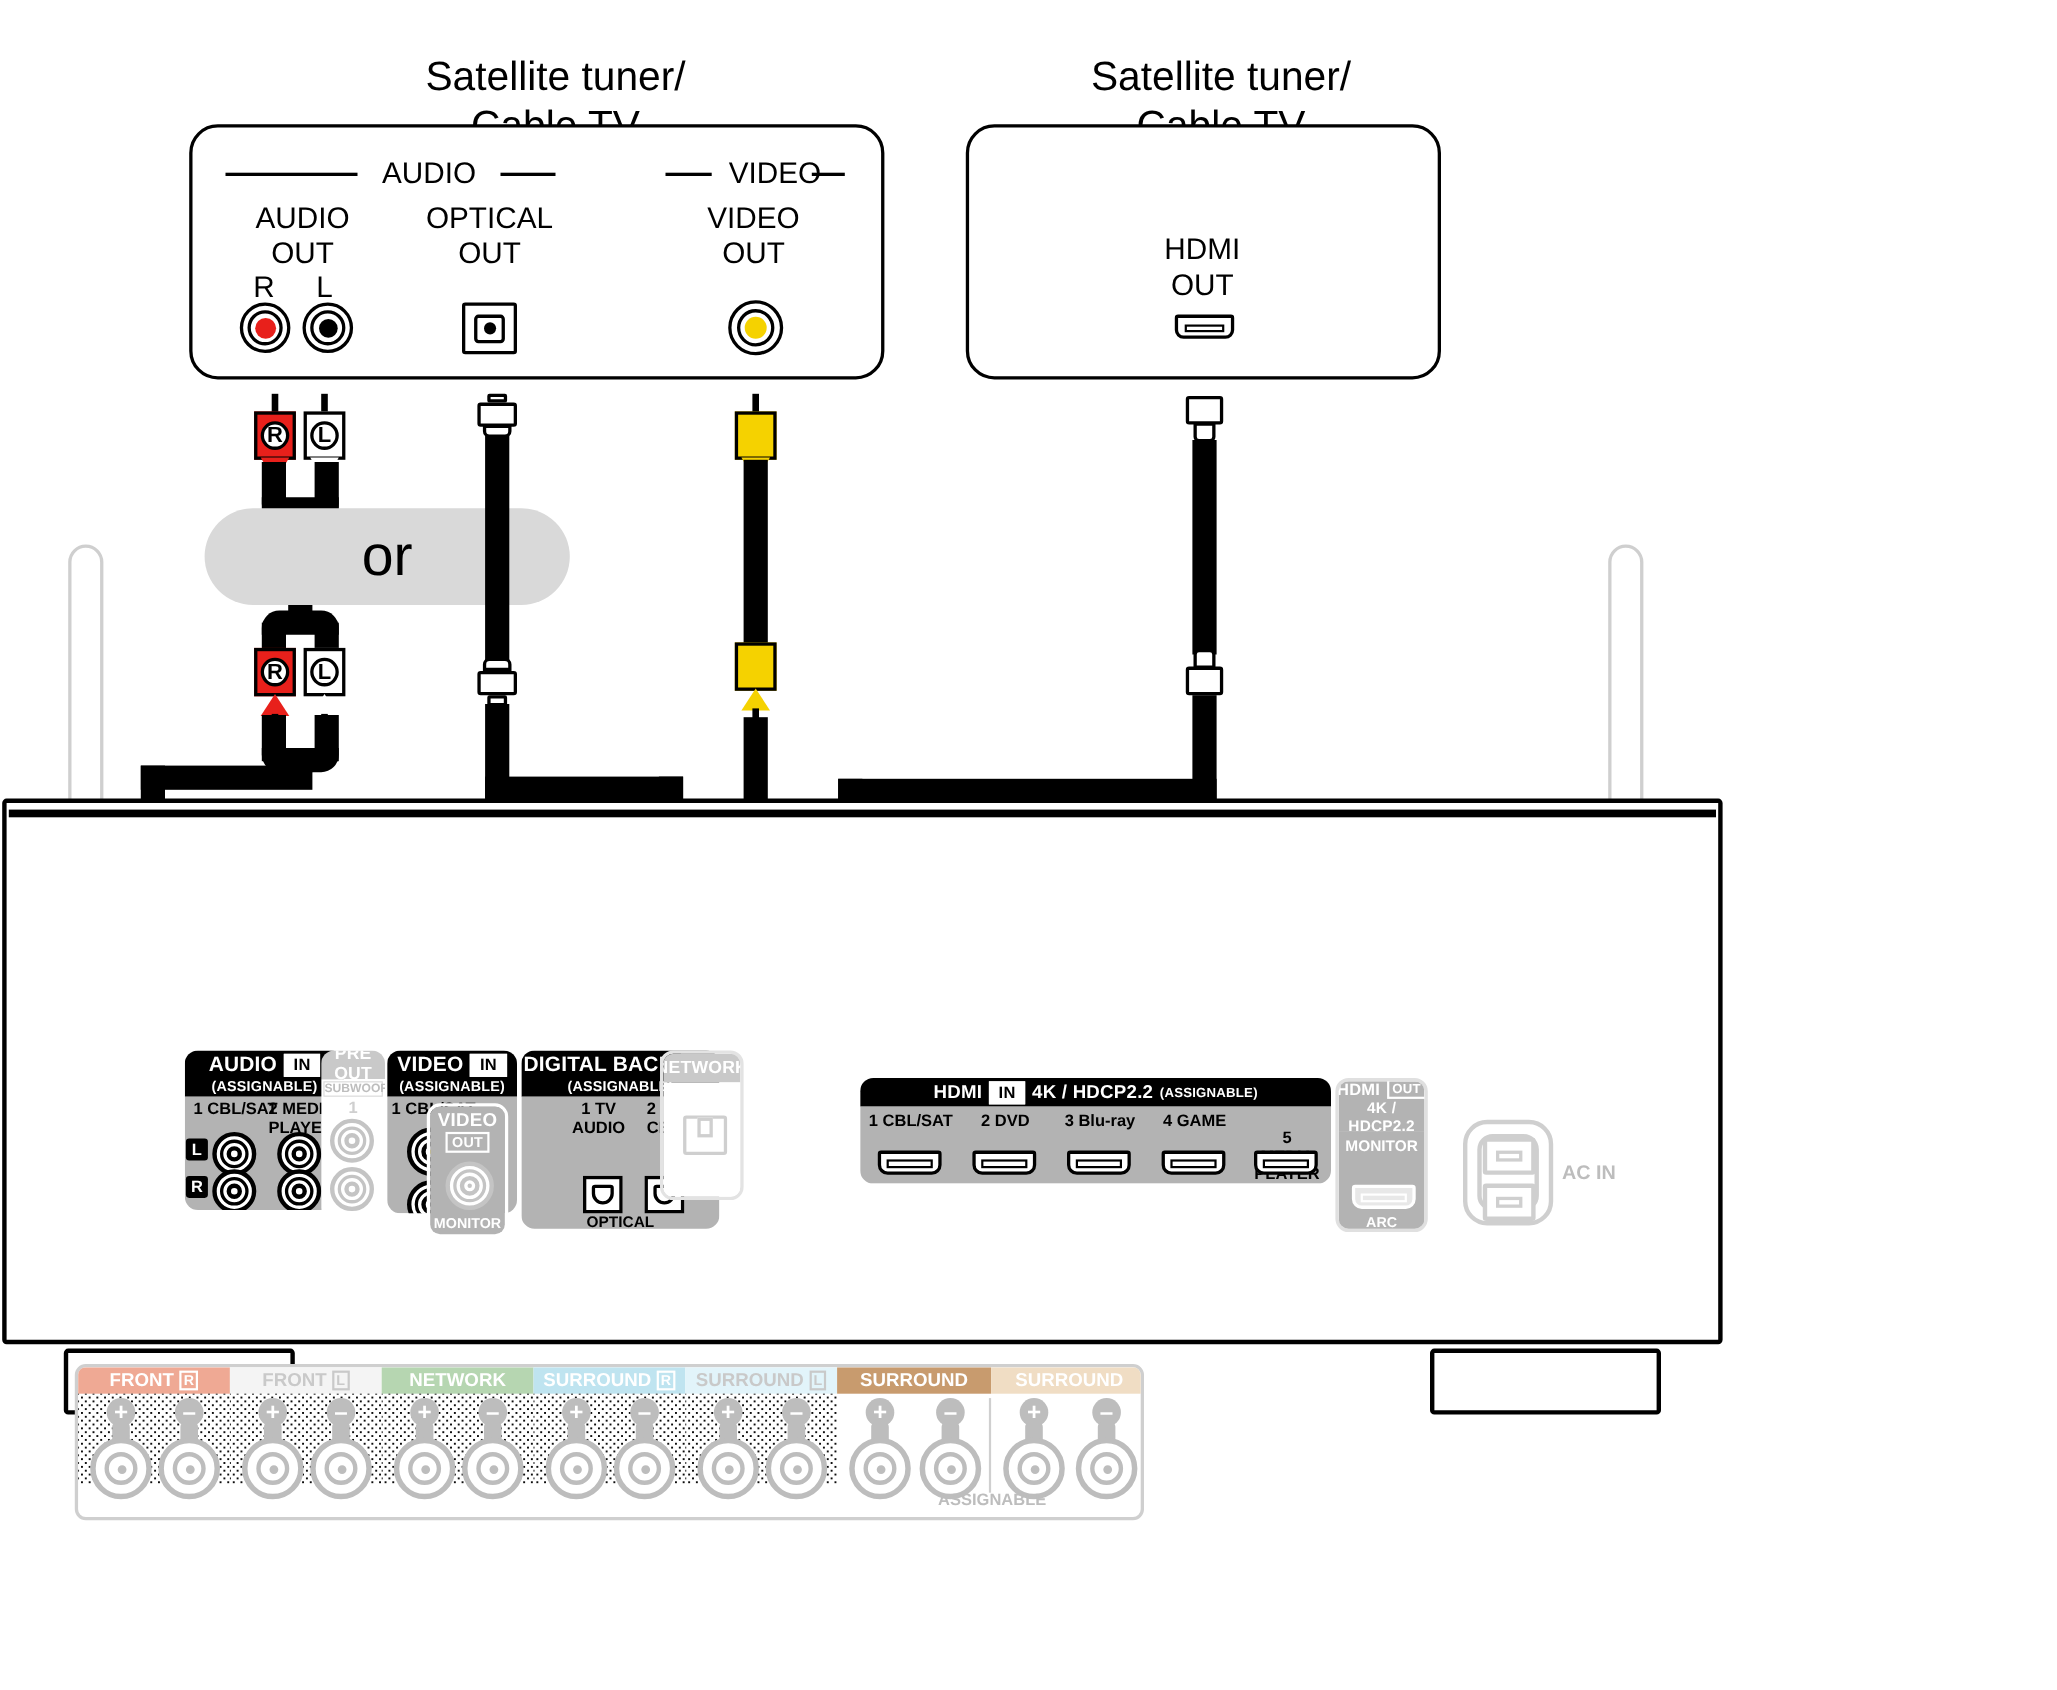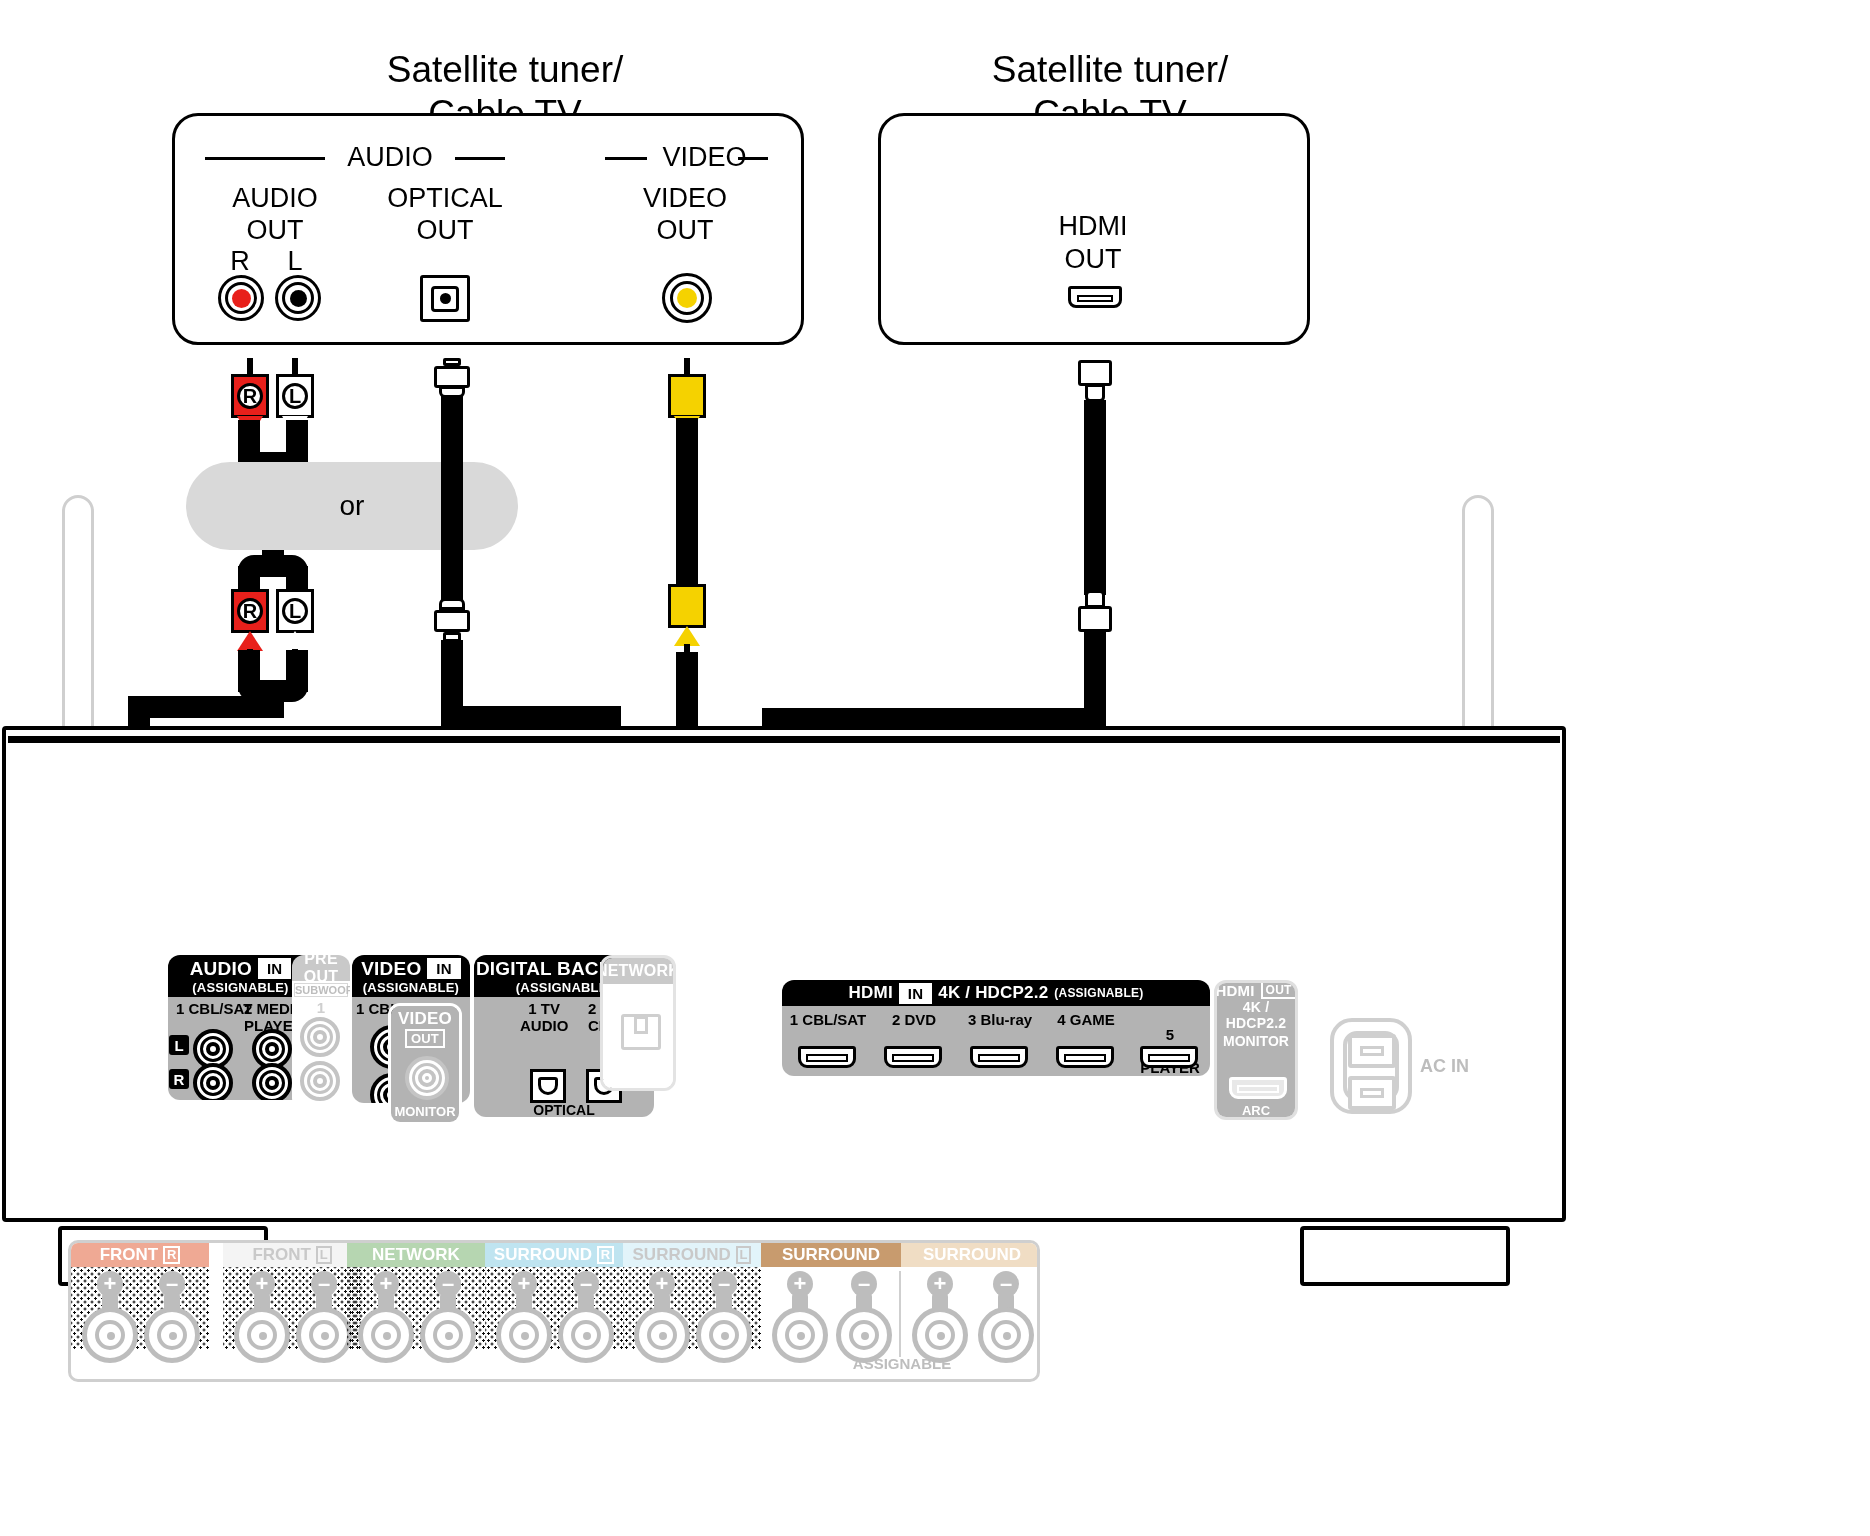--- a/index.html
+++ b/index.html
@@ -82,21 +82,21 @@
     position:absolute; left:50%; top:50%; transform:translate(-50%,-50%);
     border:3px solid #000; border-radius:50%; background:#fff;
     display:flex;align-items:center;justify-content:center;
     font-size:20px; font-weight:700; line-height:1;
   }
 
   
   .or-bubble {
     background:#d9d9d9; border-radius:80px;
     display:flex; align-items:center; justify-content:center;
-    font-size:28px; color:#000;
+    font-size:52px; color:#000;
   }
 
   
   .chassis {
     border:4px solid #000; background:#fff; border-radius:4px;
   }
   .chassis-topline { background:#000; height:7px; }
 
   .foot { border:4px solid #000; background:#fff; border-radius:4px; }
 
@@ -583,21 +583,21 @@
       </div>
       <div class="spk-mesh" style="top:24px; height:82px;"></div>
       <div class="sign plus" style="left:26px; top:28px;">+</div>
       <div class="sign" style="left:88px; top:28px;">–</div>
       <div class="term-stem" style="left:31px; top:50px; height:26px;"></div>
       <div class="term-stem" style="left:93px; top:50px; height:26px;"></div>
       <div class="term" style="left:11px; top:64px;"></div>
       <div class="term" style="left:73px; top:64px;"></div>
     </div>
 
-    <div class="spk-col" style="left:152px; width:138px;">
+    <div class="spk-col" style="left:138px; width:138px;">
       <div class="spk-hdr" style="background:#f4f4f4; color:#c9c9c9;">
         <span>FRONT</span> <span class="sq" style="border-color:#c9c9c9;">L</span>
       </div>
       <div class="spk-mesh" style="top:24px; height:82px;"></div>
       <div class="sign plus" style="left:26px; top:28px;">+</div>
       <div class="sign" style="left:88px; top:28px;">–</div>
       <div class="term-stem" style="left:31px; top:50px; height:26px;"></div>
       <div class="term-stem" style="left:93px; top:50px; height:26px;"></div>
       <div class="term" style="left:11px; top:64px;"></div>
       <div class="term" style="left:73px; top:64px;"></div>

